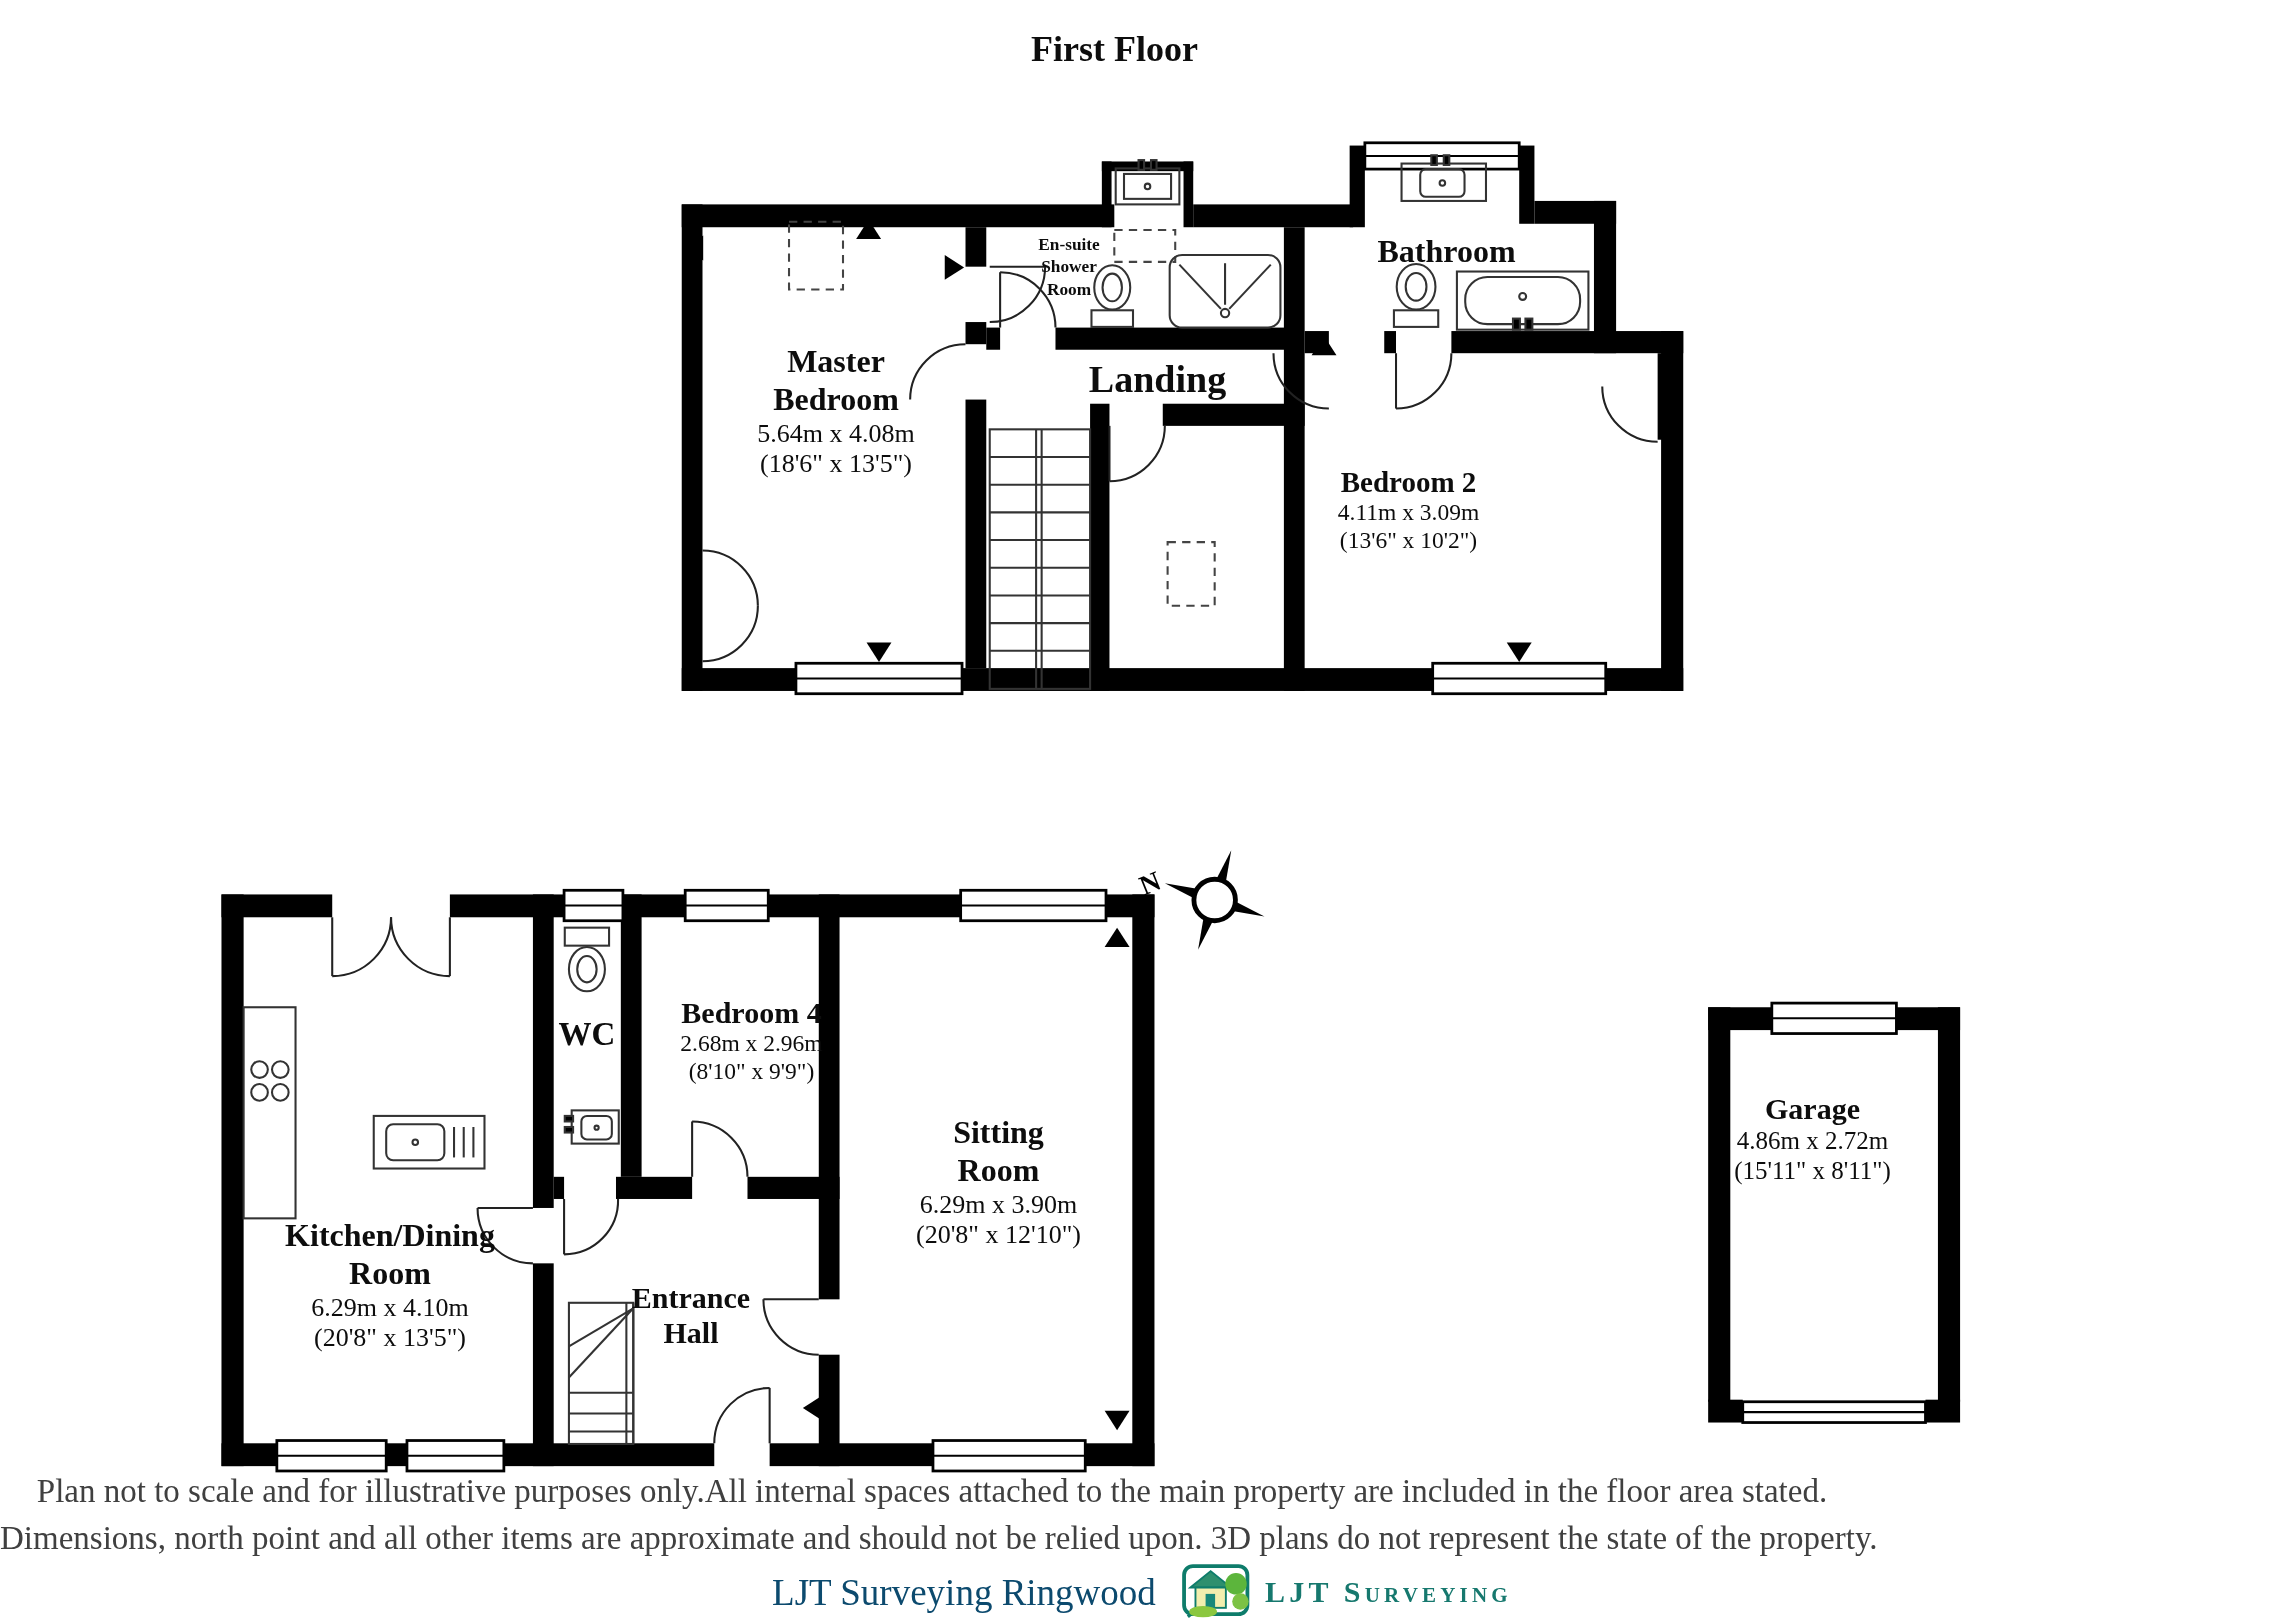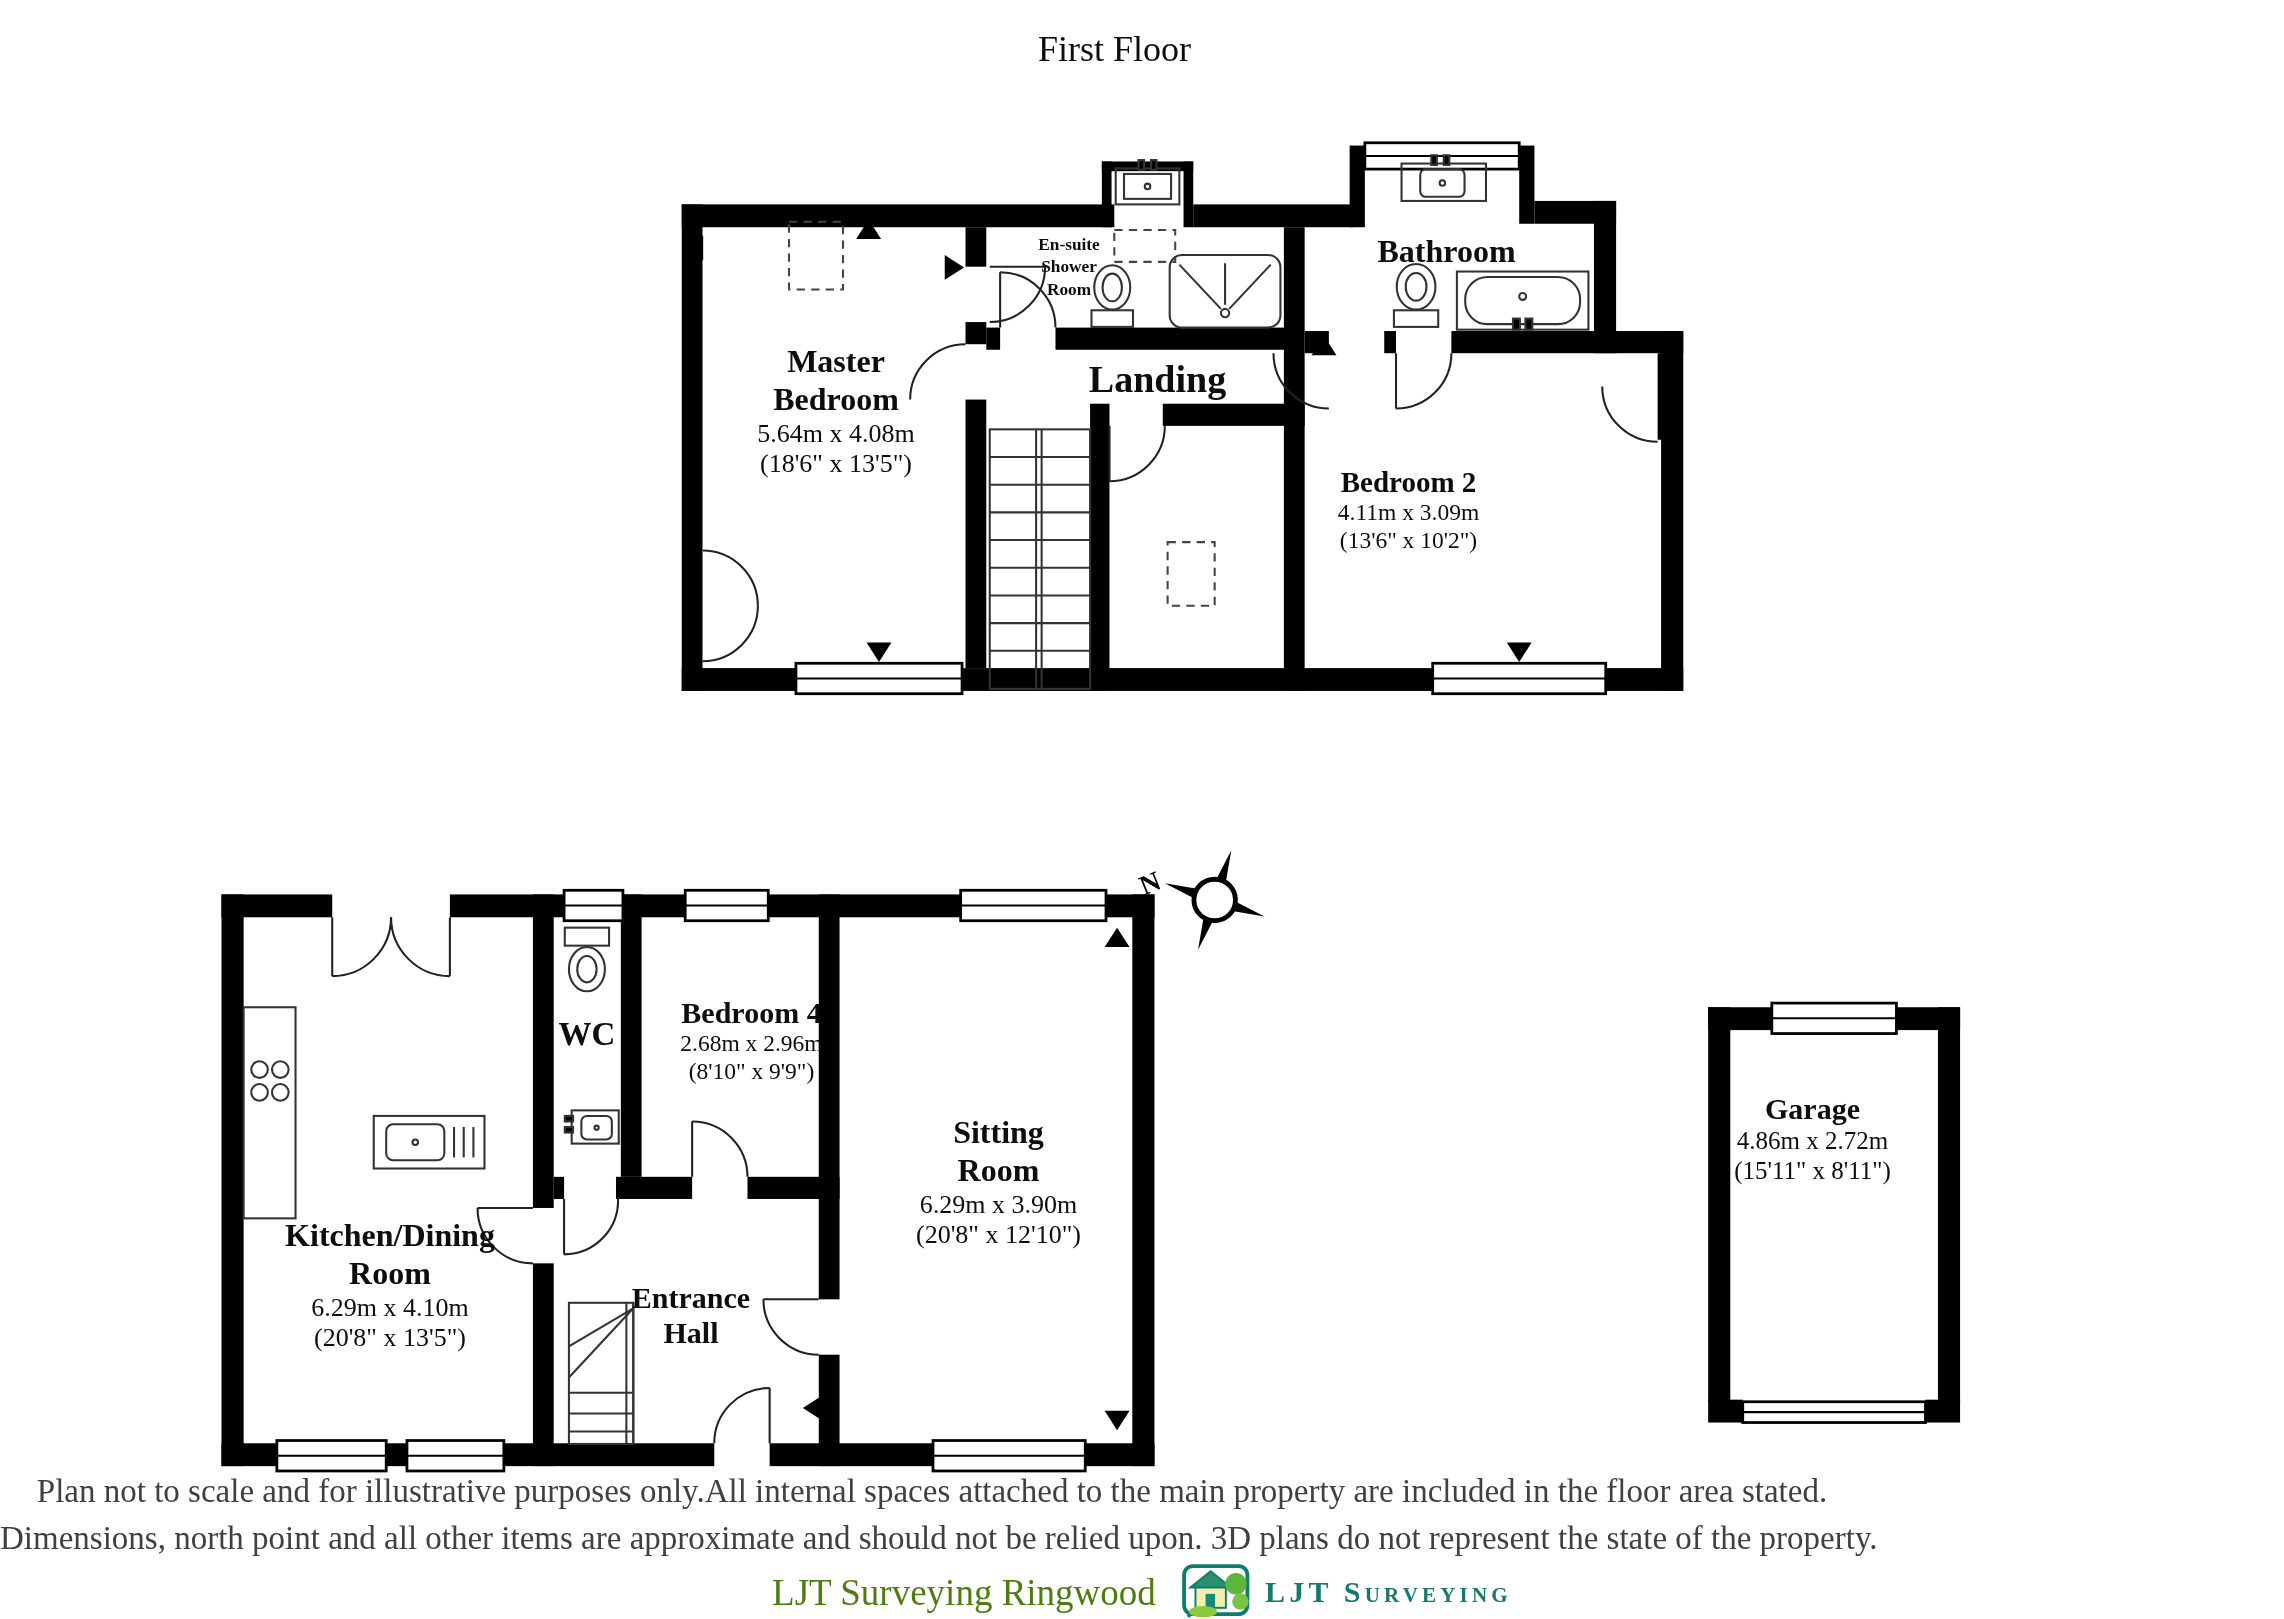--- a/index.html
+++ b/index.html
@@ -1,27 +1,27 @@
 <!DOCTYPE html>
 <html style="font-size:11px"><head>
 <meta charset="utf-8">
 <style>
   html,body{margin:0;padding:0;background:#fff;}
   .page{position:relative;width:2284px;height:1620px;background:#fff;overflow:hidden;
         font-family:"Liberation Serif",serif;color:#111;}
   .plan-svg{position:absolute;left:0;top:0;width:2284px;height:1620px;}
-  .floor-title{position:absolute;text-align:center;font-weight:400;color:#0d0d0d;}
+  .floor-title{position:absolute;text-align:center;font-weight:700;color:#0d0d0d;}
   .room-label{position:absolute;text-align:center;color:#0d0d0d;line-height:1.18;}
   .rname{display:block;font-weight:700;}
   .rdim{display:block;font-weight:400;}
   .footer-line{position:absolute;left:0;width:1864px;text-align:center;color:#404040;
                font-size:33px;white-space:nowrap;}
   .company-row{position:absolute;left:0;width:2284px;top:1563px;display:flex;
                align-items:center;justify-content:center;gap:23.5px;}
-  .company-text{font-size:37px;color:#4d7c0f;}
+  .company-text{font-size:37px;color:#0c4a6e;}
   .logo{display:flex;align-items:center;gap:9.7px;}
   .logo-text{font-size:30px;font-weight:700;color:#16786e;font-variant:small-caps;
              letter-spacing:4.2px;font-family:"Liberation Serif",serif;}
 </style>
 </head>
 <body>
 
 <div class="page">
 
   <svg class="plan-svg" viewBox="0 0 3300 2340">

